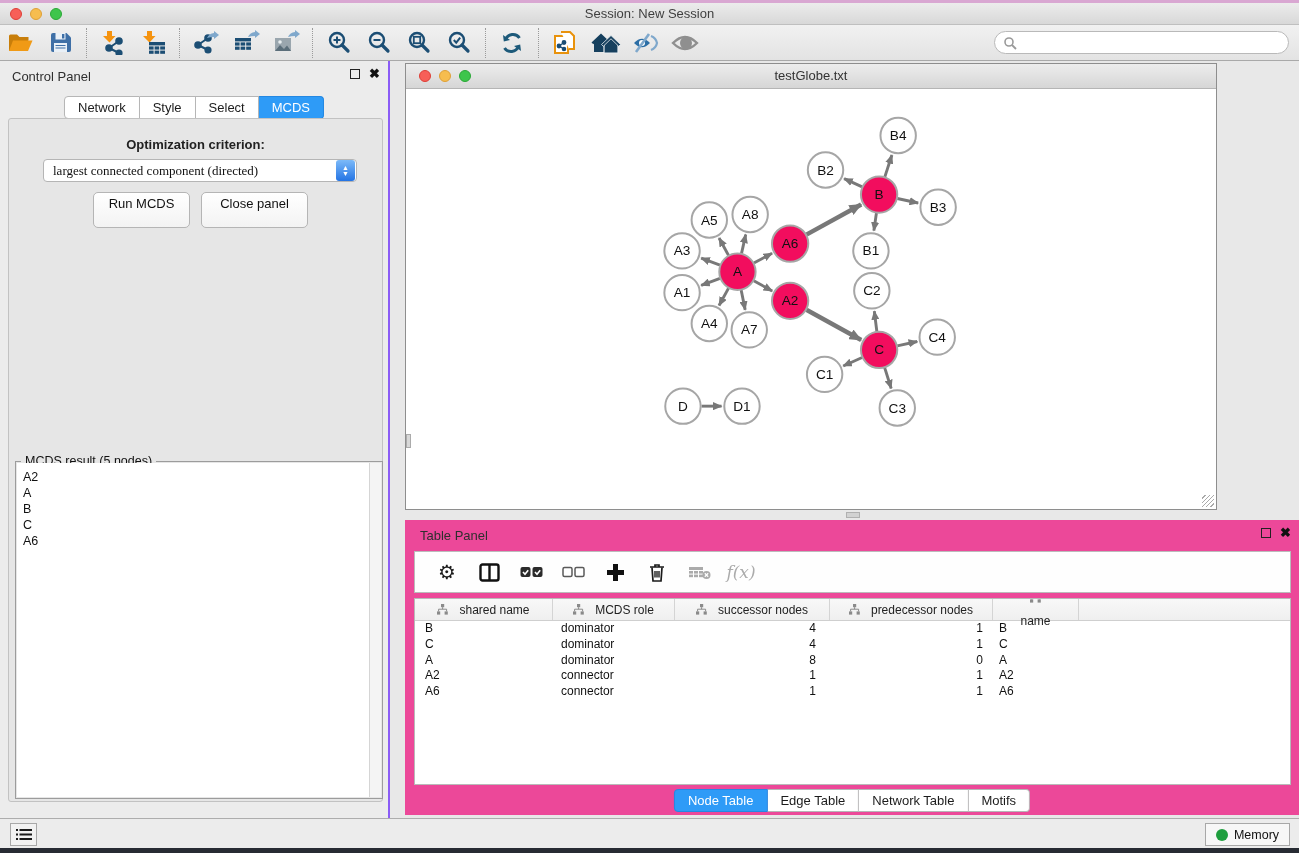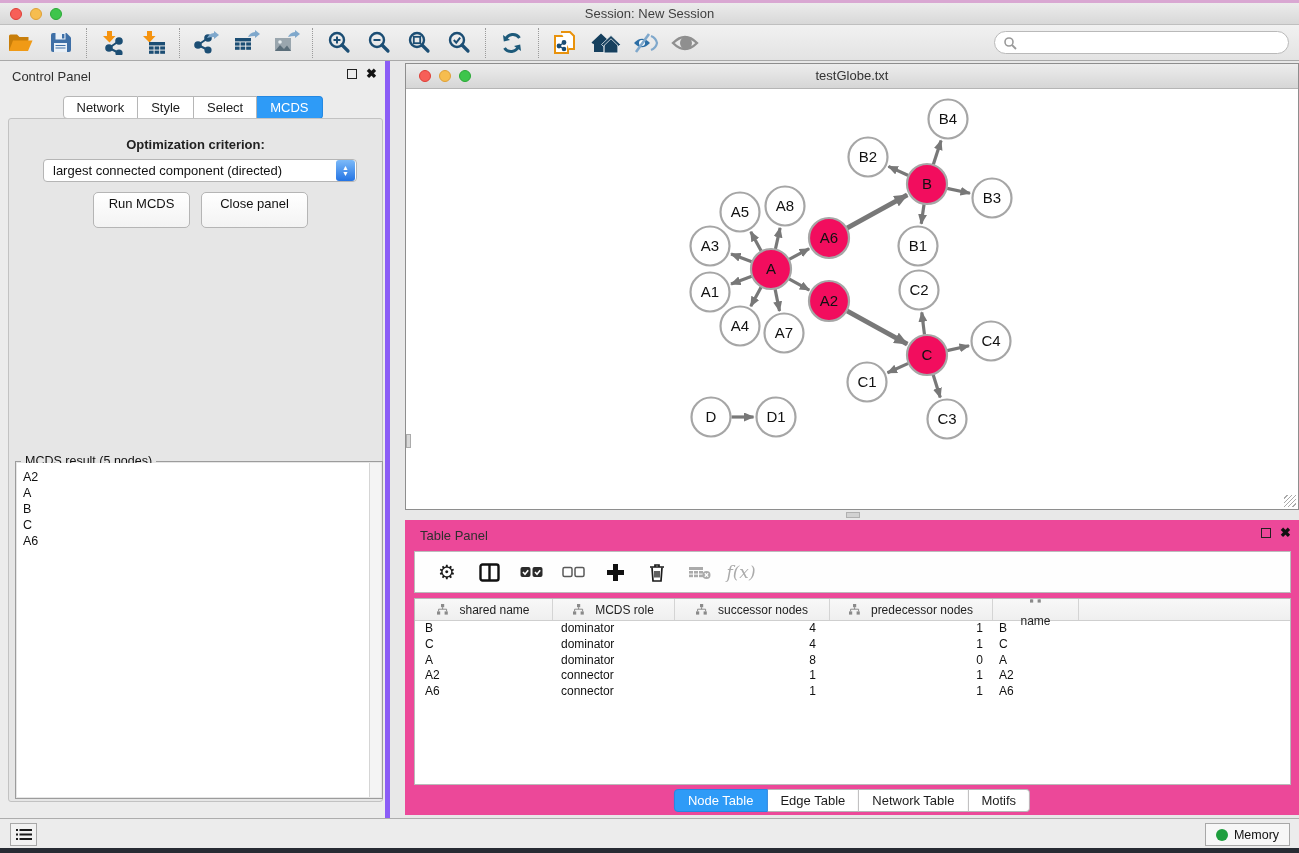--- a/index.html
+++ b/index.html
@@ -18,57 +18,57 @@
   #toolbar { left:0; top:25px; width:1299px; height:36px;
     background:linear-gradient(#F1F1F1,#E3E3E3); border-bottom:1px solid #A9A9A9;
     display:flex; align-items:center; }
   .tb-btn { width:34px; height:30px; display:flex; align-items:center; justify-content:center; margin:0 3px; }
   .tb-sep { width:1px; height:30px; border-left:1px dotted #9A9A9A; margin:0 6px; }
   #search-box { position:absolute; right:10px; top:6px; width:295px; height:23px; background:#fff;
     border:1px solid #B9B9B9; border-radius:12px; display:flex; align-items:center; padding-left:8px; }
   #search-input { border:none; outline:none; flex:1; font-size:12px; background:transparent; height:100%; }
 
   
-  #control-panel { left:0; top:61px; width:390px; height:757px; background:#ECECEC; border-right:5px solid #8b5cf6; }
+  #control-panel { left:0; top:61px; width:390px; height:757px; background:#ECECEC; border-right:2px solid #8b5cf6; }
   .panel-header { height:30px; position:relative; }
   .panel-title { position:absolute; left:12px; top:8px; font-size:13px; color:#2F2F2F; }
   .panel-icons { position:absolute; right:8px; top:7px; display:flex; gap:9px; align-items:center; }
   .float-box { width:10px; height:10px; border:1.6px solid #222; }
   .close-x { font-size:13px; font-weight:bold; color:#111; line-height:12px; }
 
   .seg { display:flex; }
   .seg-tab { background:#fff; border:1px solid #B6B6B6; border-left:none; padding:3px 13px;
     font-size:13px; color:#1c1c1c; white-space:nowrap; }
   .seg-tab:first-child { border-left:1px solid #B6B6B6; border-radius:4px 0 0 4px; }
   .seg-tab:last-child { border-radius:0 4px 4px 0; }
   .seg-tab.active { background:#2E9BF7; border-color:#2488E2; color:#fff; }
 
   #cp-tabs { position:absolute; top:35px; left:50%; transform:translateX(-50%); }
   #cp-content { position:absolute; left:8px; top:57px; width:375px; height:684px;
     background:#E6E6E6; border:1px solid #C2C2C2; border-radius:3px; }
   #opt-label { position:absolute; top:18px; width:100%; text-align:center; font-size:13px; font-weight:bold; color:#222; }
   #opt-select { position:absolute; left:34px; top:40px; width:314px; height:23px; background:#fff;
     border:1px solid #B5B5B5; border-radius:4px; display:flex; align-items:center; }
-  #opt-select .val { flex:1; font-size:13px; padding-left:9px; color:#111; }
+  #opt-select .val { flex:1; font-size:13px; padding-left:9px; color:#111;font-family:Liberation Serif, serif; }
   .stepper { width:19px; height:21px; margin:1px; border-radius:3px;
     background:linear-gradient(#7CBAF9,#2474E4); display:flex; flex-direction:column;
     align-items:center; justify-content:center; color:#fff; font-size:7px; line-height:6px; }
   .cp-btn { position:absolute; top:73px; height:36px; background:linear-gradient(#FFFFFF,#F3F3F3);
     border:1px solid #B5B5B5; border-radius:5px; font-size:13px; color:#111; text-align:center; line-height:21px; }
   #run-btn { left:84px; width:97px; }
   #closep-btn { left:192px; width:107px; }
 
   #result-group { position:absolute; left:6px; top:342px; width:368px; height:338px; border:1px solid #9c9c9c; }
   #result-label { position:absolute; left:5px; top:-8px; background:#E6E6E6; padding:0 4px; font-size:12.5px; color:#111; }
   #result-list { position:absolute; left:1px; top:1px; right:13px; bottom:1px; background:#fff; padding:6px 0 0 6px; }
   #result-list .item { font-size:12.5px; color:#111; height:16px; line-height:16px; }
   #result-scroll { position:absolute; top:1px; right:1px; bottom:1px; width:12px; background:#F4F4F4; border-left:1px solid #D5D5D5; }
 
   
-  #network-window { left:405px; top:63px; width:894px; height:447px; background:#fff; border:1px solid #8E8E8E; }
+  #network-window { left:405px; top:63px; width:812px; height:447px; background:#fff; border:1px solid #8E8E8E; }
   #nw-titlebar { position:absolute; left:0; top:0; width:100%; height:25px;
     background:linear-gradient(#EDEDED,#D6D6D6); border-bottom:1px solid #B5B5B5; }
   #nw-titlebar .traffic { top:6px; left:13px; }
   #nw-title { width:100%; text-align:center; font-size:13px; color:#333; line-height:24px; }
   #nw-canvas { position:absolute; left:0; top:25px; right:0; bottom:0; background:#fff; }
   #graph-svg { width:100%; height:100%; }
   #nw-grip { position:absolute; right:2px; bottom:2px; width:12px; height:12px;
     background:repeating-linear-gradient(135deg,transparent,transparent 2px,#AAA 2px,#AAA 3px); }
   #nw-left-handle { position:absolute; left:0; top:370px; width:5px; height:14px; background:#D8D8D8; border:1px solid #ABABAB; }
   #split-handle { left:846px; top:512px; width:14px; height:6px; background:#D2D2D2; border:1px solid #B0B0B0; }

